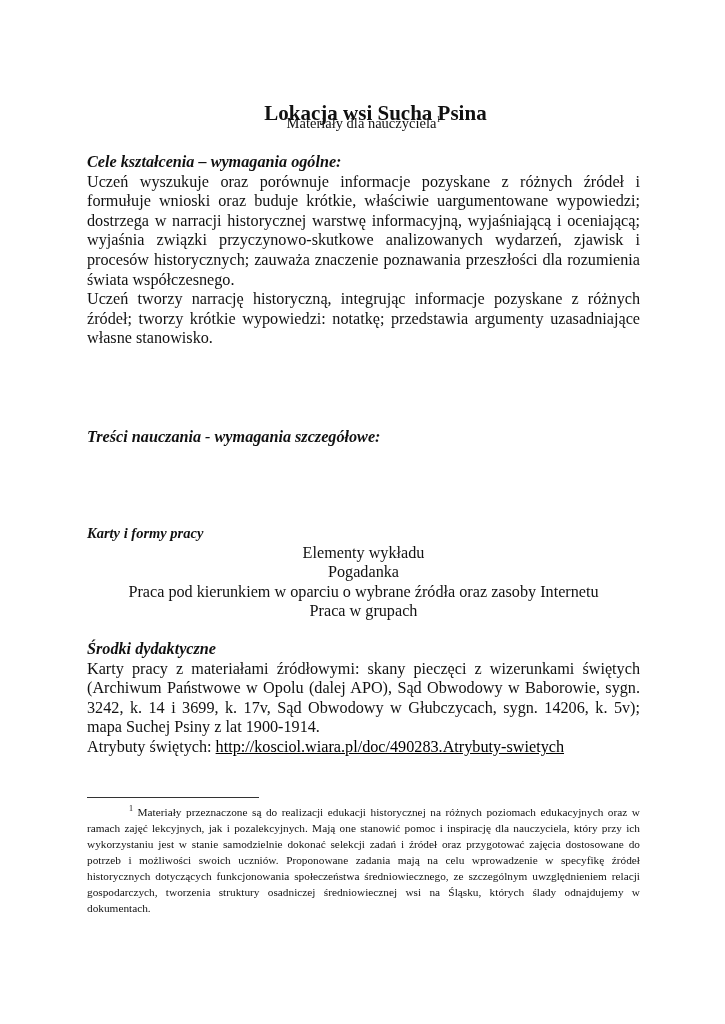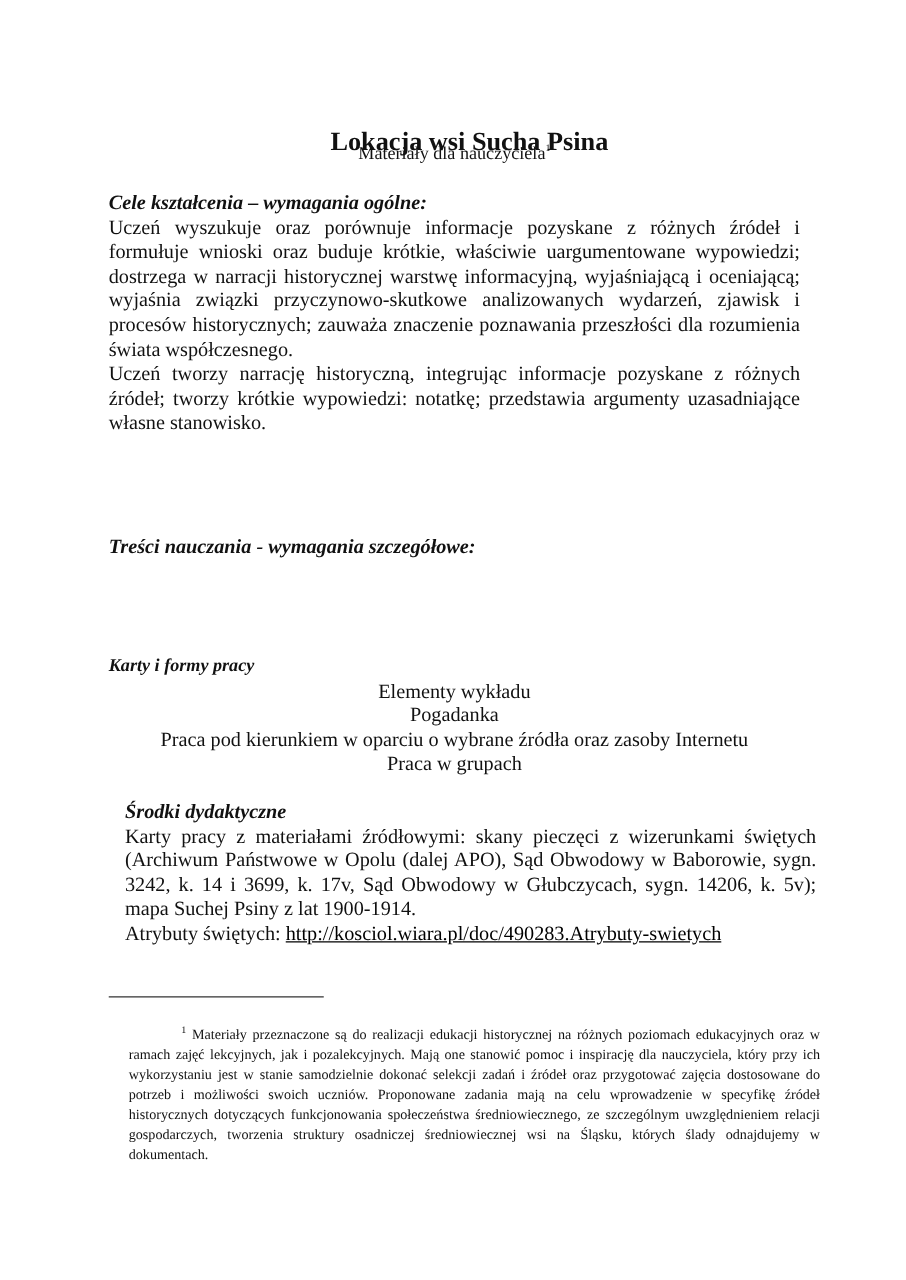--- a/index.html
+++ b/index.html
@@ -85,21 +85,21 @@
     .footnote {
       position: absolute;
       top: 804px;
       left: 0;
       width: 553px;
       font-family: "Liberation Serif", serif;
       font-size: 11.3px;
       line-height: 16px;
       text-align: justify;
       text-indent: 42px;
-      margin: 16px;
+      margin: 0;
     }
   </style>
 </head>
 <body>
 
 <div class="page">
 
   <h1 class="title">Lokacja wsi Sucha Psina</h1>
   <div class="subtitle">
     <span>Materiały dla nauczyciela</span><sup>1</sup>
@@ -116,21 +116,21 @@
   </div>
 
   <div class="block" style="top:524px;">
     <p class="h h-small">Karty i formy pracy</p>
     <span class="line">Elementy wykładu</span>
     <span class="line">Pogadanka</span>
     <span class="line">Praca pod kierunkiem w oparciu o wybrane źródła oraz zasoby Internetu</span>
     <span class="line">Praca w grupach</span>
   </div>
 
-  <div class="block" style="top:640px;margin-left:13px;">
+  <div class="block" style="top:640px;">
     <p class="h">Środki dydaktyczne</p>
     <p>Karty pracy z materiałami źródłowymi: skany pieczęci z wizerunkami świętych (Archiwum Państwowe w Opolu (dalej APO), Sąd Obwodowy w Baborowie, sygn. 3242, k. 14 i 3699, k. 17v, Sąd Obwodowy w Głubczycach, sygn. 14206, k. 5v); mapa Suchej Psiny z lat 1900-1914.</p>
     <p style="text-align:left;">
       <span>Atrybuty świętych: </span><a class="link" href="#" style="color: #000000;">http://kosciol.wiara.pl/doc/490283.Atrybuty-swietych</a>
     </p>
   </div>
 
   <div class="fn-rule"></div>
   <p class="footnote"><sup class="fn-mark">1</sup><span> Materiały przeznaczone są do realizacji edukacji historycznej na różnych poziomach edukacyjnych oraz w ramach zajęć lekcyjnych, jak i pozalekcyjnych. Mają one stanowić pomoc i inspirację dla nauczyciela, który przy ich wykorzystaniu jest w stanie samodzielnie dokonać selekcji zadań i źródeł oraz przygotować zajęcia dostosowane do potrzeb i możliwości swoich uczniów. Proponowane zadania mają na celu wprowadzenie w specyfikę źródeł historycznych dotyczących funkcjonowania społeczeństwa średniowiecznego, ze szczególnym uwzględnieniem relacji gospodarczych, tworzenia struktury osadniczej średniowiecznej wsi na Śląsku, których ślady odnajdujemy w dokumentach.</span></p>
 

